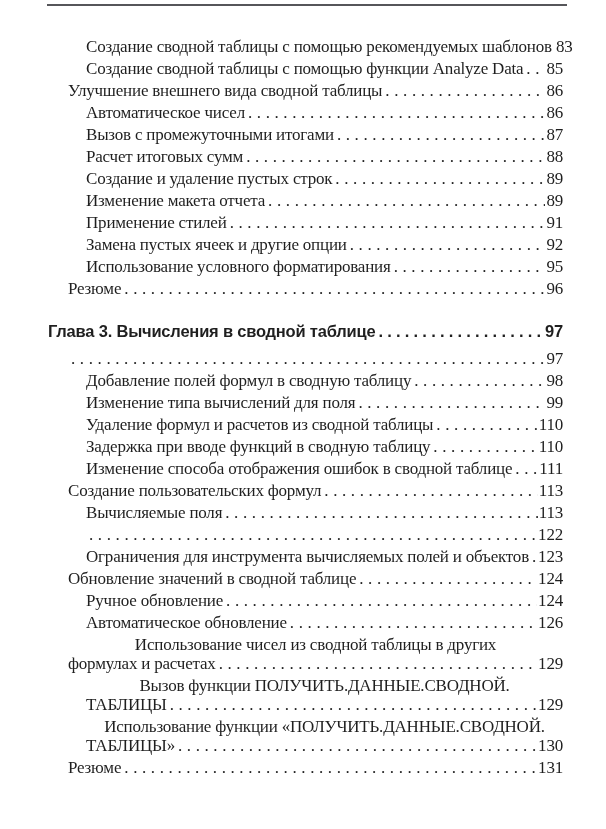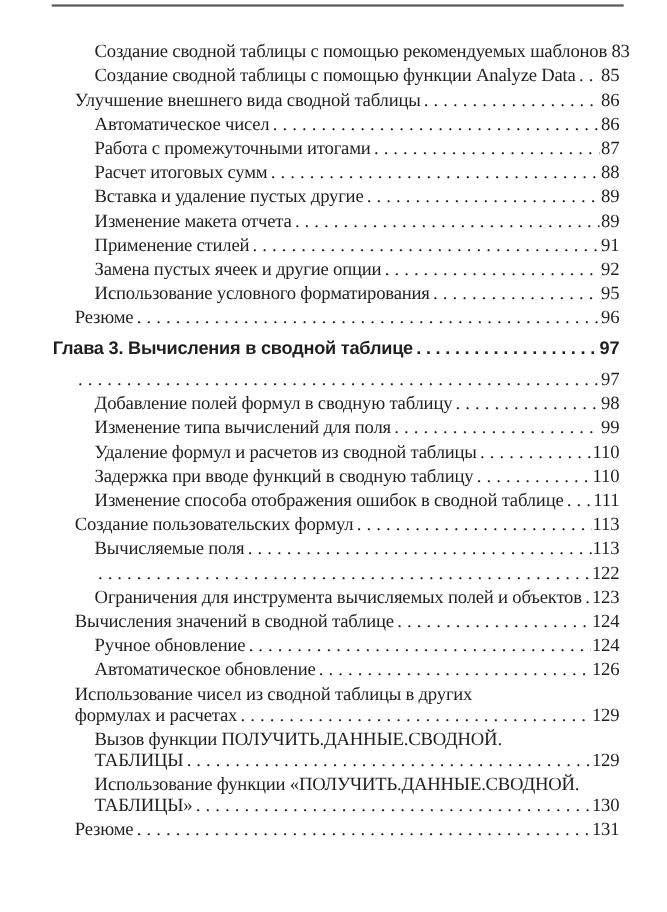--- a/index.html
+++ b/index.html
@@ -21,31 +21,32 @@
     top: 4px;
     width: 520px;
     height: 2px;
     background: #56565a;
   }
   .toc {
     position: absolute;
     left: 48px;
     top: 37px;
     width: 515px;
+    text-align: center;
   }
   .entry {
     font-size: 17px;
     line-height: 19px;
     letter-spacing: -0.2px;
     margin-bottom: 3px;
   }
   .entry.lvl1 { padding-left: 20px; }
   .entry.lvl2 { padding-left: 38px; }
   .entry.chapter {
-    margin-top: 10px;
+    margin-top: 24px;
     margin-bottom: 8px;
     font-family: "Liberation Sans", "DejaVu Sans", sans-serif;
     font-weight: 700;
     font-size: 16.5px;
   }
   .tline {
     white-space: nowrap;
   }
   .row {
     display: flex;
@@ -104,35 +105,35 @@
       </div>
       <div class="entry lvl2">
         <div class="row">
           <span class="ttext">Автоматическое чисел</span>
           <span class="leader"></span>
           <span class="pg">86</span>
         </div>
       </div>
       <div class="entry lvl2">
         <div class="row">
-          <span class="ttext">Работа с промежуточными итогами</span>
+          <span class="ttext">Вызов с промежуточными итогами</span>
           <span class="leader"></span>
           <span class="pg">87</span>
         </div>
       </div>
       <div class="entry lvl2">
         <div class="row">
           <span class="ttext">Расчет итоговых сумм</span>
           <span class="leader"></span>
           <span class="pg">88</span>
         </div>
       </div>
       <div class="entry lvl2">
         <div class="row">
-          <span class="ttext">Вставка и удаление пустых другие</span>
+          <span class="ttext">Создание и удаление пустых строк</span>
           <span class="leader"></span>
           <span class="pg">89</span>
         </div>
       </div>
       <div class="entry lvl2">
         <div class="row">
           <span class="ttext">Изменение макета отчета</span>
           <span class="leader"></span>
           <span class="pg">89</span>
         </div>
@@ -235,21 +236,21 @@
       </div>
       <div class="entry lvl2">
         <div class="row">
           <span class="ttext">Ограничения для инструмента вычисляемых полей и объектов</span>
           <span class="leader"></span>
           <span class="pg">123</span>
         </div>
       </div>
       <div class="entry lvl1">
         <div class="row">
-          <span class="ttext">Вычисления значений в сводной таблице</span>
+          <span class="ttext">Обновление значений в сводной таблице</span>
           <span class="leader"></span>
           <span class="pg">124</span>
         </div>
       </div>
       <div class="entry lvl2">
         <div class="row">
           <span class="ttext">Ручное обновление</span>
           <span class="leader"></span>
           <span class="pg">124</span>
         </div>

